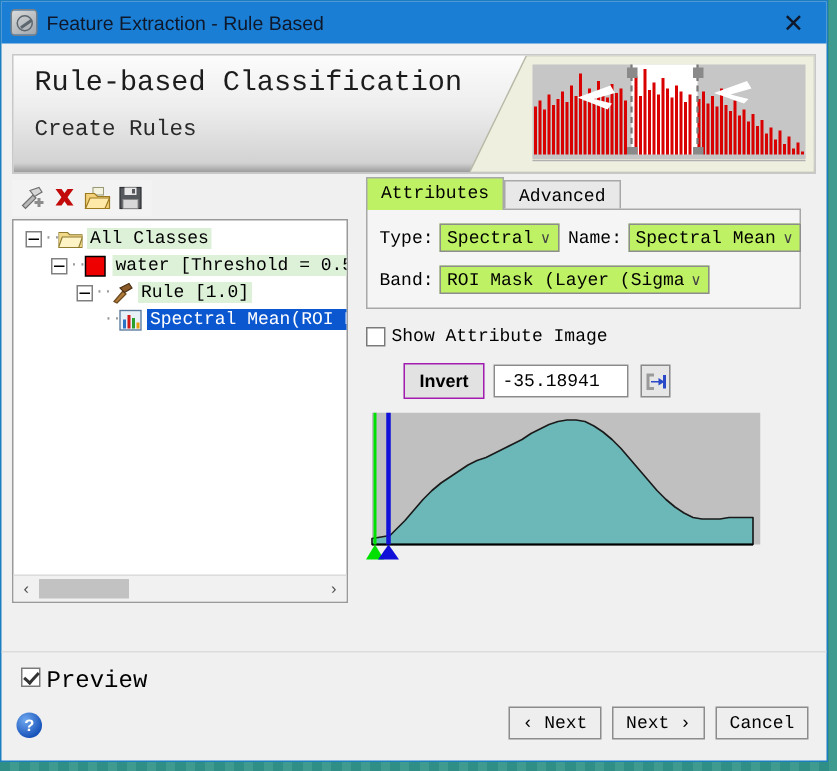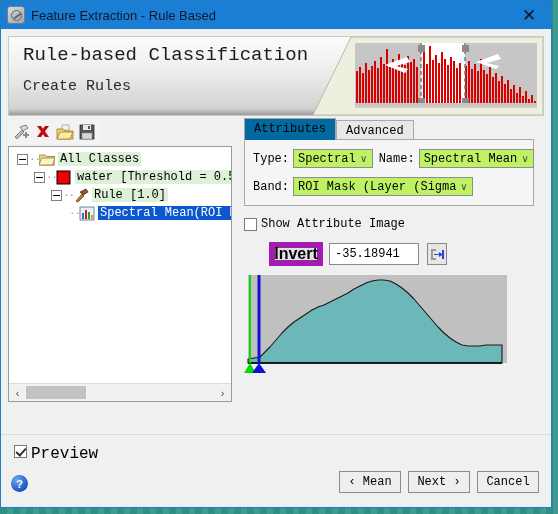--- a/index.html
+++ b/index.html
@@ -167,21 +167,21 @@
     font-size: 12px;
   }
   .tab {
     padding: 3px 9px 3px 9px;
     border: 1px solid #a8a8a8;
     border-bottom: none;
     background: #e8e8e8;
     color: #000;
     position: relative; top: 1px;
   }
-  .tab.active { background: #0369a1; top: 0; padding-bottom: 4px; z-index:2; }
+  .tab.active { background: #bef264; top: 0; padding-bottom: 4px; z-index:2; }
   #attr-box {
     position: absolute; left: 243px; top: 23px;
     width: 290px; height: 67px;
     border: 1px solid #a8a8a8;
     background: #f5f5f5;
     box-sizing: border-box;
   }
   .field-row {
     display: flex; align-items: center;
     font-size: 12px;
@@ -236,26 +236,26 @@
     border: 1px solid #8a8a8a;
     background: #fff;
     box-sizing: border-box;
     font-size: 12px;
     display: flex; align-items: center;
     padding-left: 5px;
   }
   #invert-btn {
     width: 54px; height: 24px;
     margin: 0 6px;
-    border: 6px solid #a21caf;
+    border: 1px solid #a21caf;
     background: #e2e2e2;
     box-sizing: border-box;
     display: flex; align-items: center; justify-content: center;
     font-family: "Liberation Sans", sans-serif;
-    font-size: 16px; font-weight: bold;
+    font-size: 12px; font-weight: bold;
   }
   #sendto-btn {
     width: 20px; height: 22px;
     margin-left: 8px;
     border: 1px solid #8a8a8a;
     background: #e6e6e6;
     box-sizing: border-box;
     display: flex; align-items: center; justify-content: center;
   }
   #hist {
@@ -547,19 +547,19 @@
 
   </div>
 
   <div id="footer">
     <div id="preview-row">
       <div class="cbox checked"></div>
       <span>Preview</span>
     </div>
     <div id="help-icon">?</div>
     <div id="btn-row">
-      <div class="wbtn">‹ Mean</div>
+      <div class="wbtn">‹ Next</div>
       <div class="wbtn">Next ›</div>
       <div class="wbtn">Cancel</div>
     </div>
   </div>
 
 </div>
 
 </body></html>

